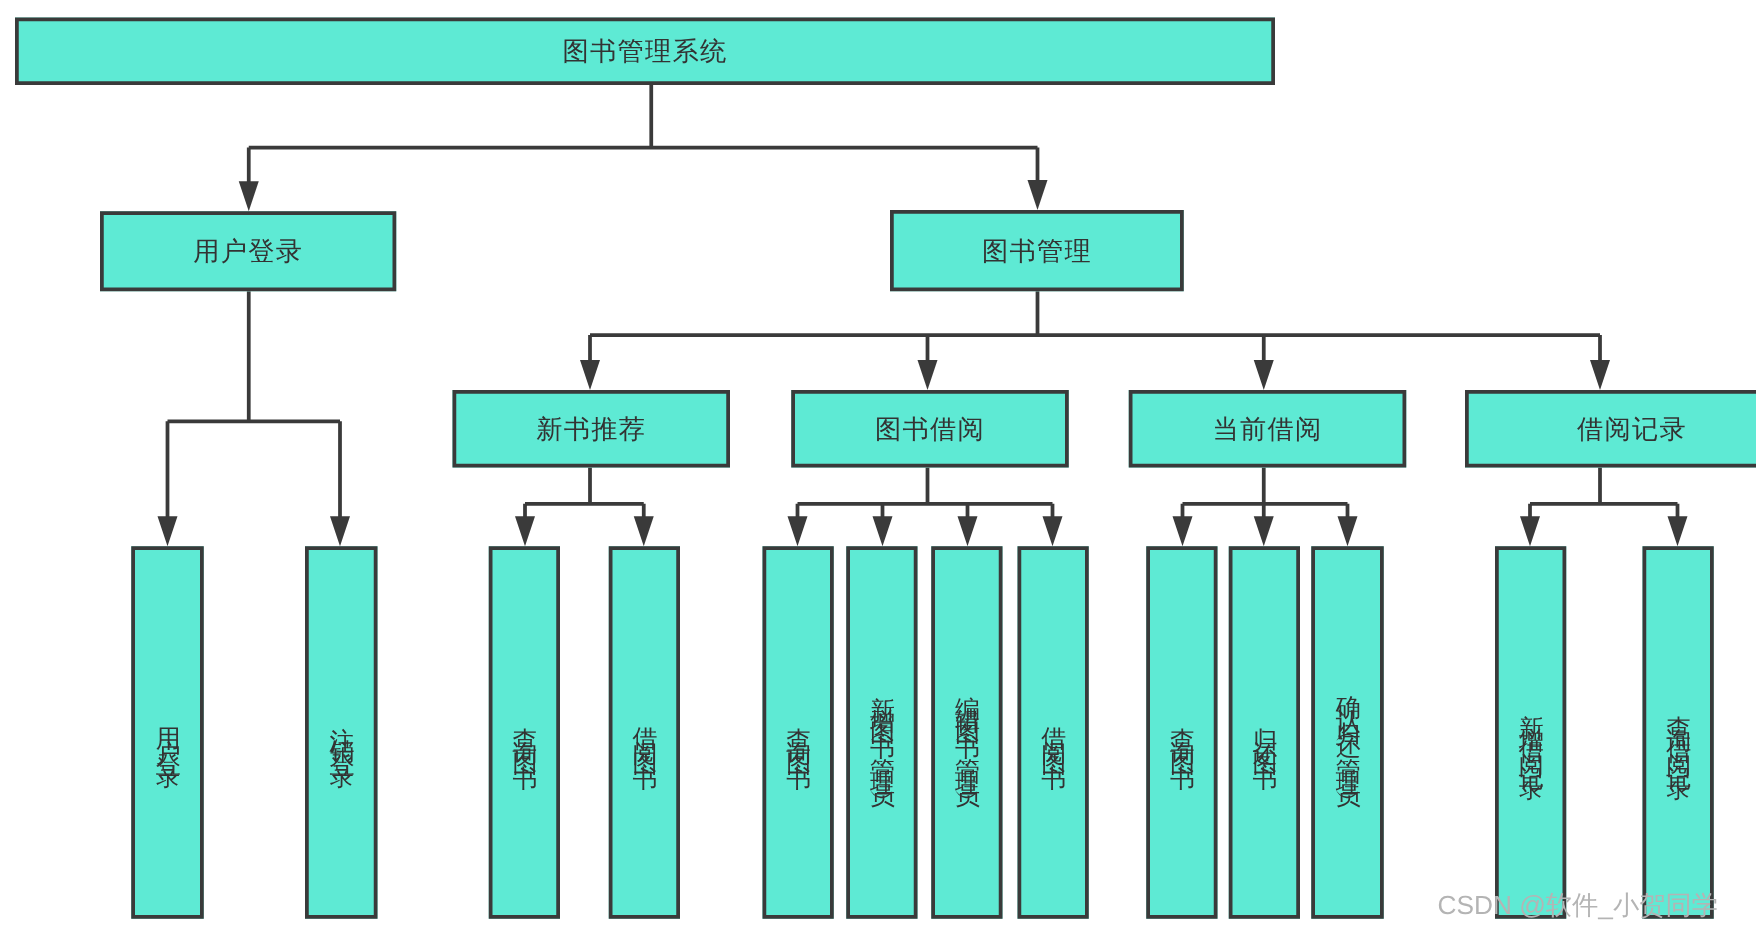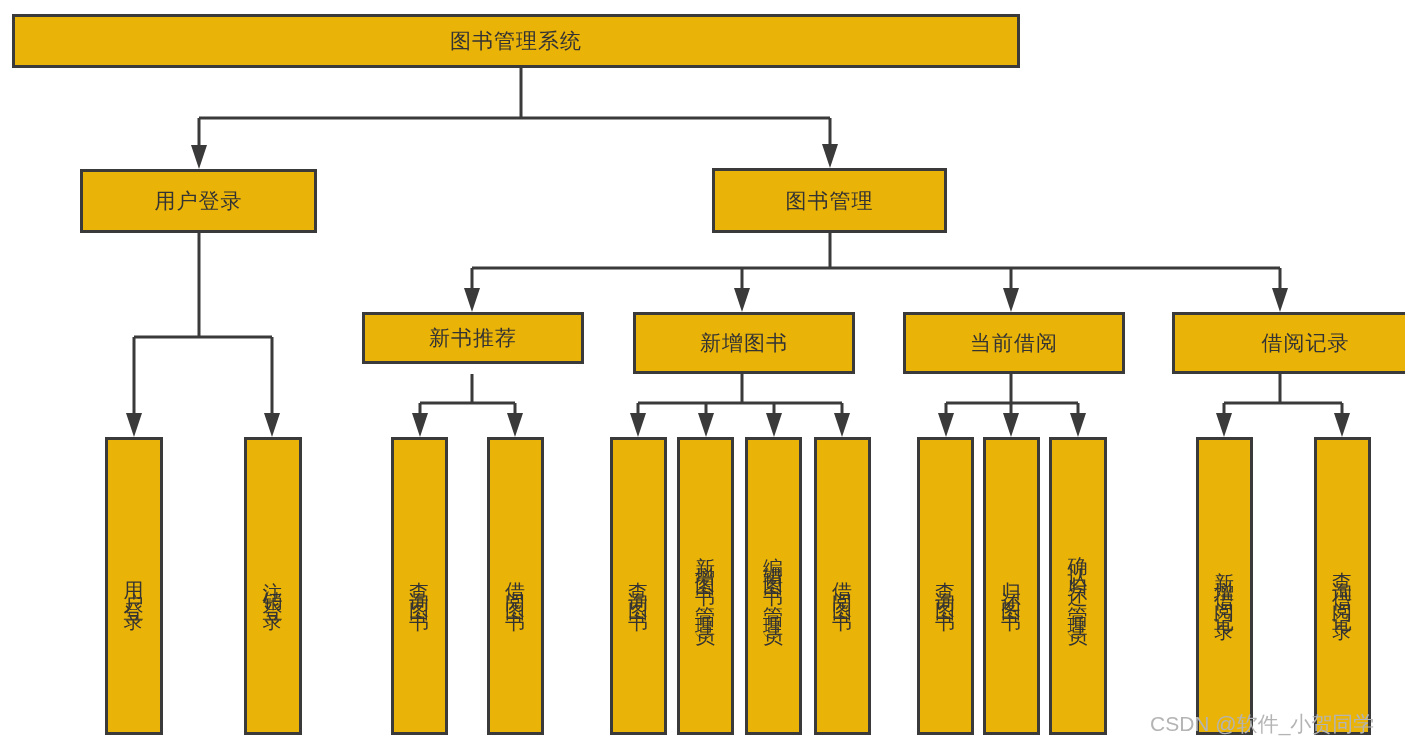--- a/index.html
+++ b/index.html
@@ -16,21 +16,21 @@
     position: absolute;
     left: 0; top: 0;
     width: 1405px; height: 747px;
     pointer-events: none;
   }
   .connectors path { stroke: #3a3a3a; stroke-width: 3; fill: none; }
   .connectors polygon { fill: #3a3a3a; stroke: none; }
   .node {
     position: absolute;
     box-sizing: border-box;
-    background: #eab308;
+    background: #5eead4;
     border: 3px solid #3a3a3a;
     display: flex;
     align-items: center;
     justify-content: center;
   }
   .node.h {
     font-size: 21px;
     letter-spacing: 1px;
     white-space: nowrap;
   }
@@ -92,22 +92,22 @@
     <path d="M1280 374 V403 M1224 403 H1342 M1224 403 V418 M1342 403 V418"></path>
     <polygon points="1216,413 1232,413 1224,437"></polygon>
     <polygon points="1334,413 1350,413 1342,437"></polygon>
   </svg>
 
   <div class="node h" style="left:12px; top:14px; width:1008px; height:54px;">图书管理系统</div>
 
   <div class="node h" style="left:80px; top:169px; width:237px; height:64px;">用户登录</div>
   <div class="node h" style="left:712px; top:168px; width:235px; height:65px;text-align:right;">图书管理</div>
 
-  <div class="node h" style="left:362px; top:312px; width:222px; height:52px;">新书推荐</div>
-  <div class="node h" style="left:633px; top:312px; width:222px; height:62px;">新增图书</div>
+  <div class="node h" style="left:362px; top:312px; width:222px; height:62px;">新书推荐</div>
+  <div class="node h" style="left:633px; top:312px; width:222px; height:62px;">图书借阅</div>
   <div class="node h" style="left:903px; top:312px; width:222px; height:62px;">当前借阅</div>
   <div class="node h" style="left:1172px; top:312px; width:267px; height:62px;">借阅记录</div>
 
   <div class="node v" style="left:105px; top:437px; width:58px; height:298px;">
     <span class="vtext">用户登录</span>
   </div>
   <div class="node v" style="left:244px; top:437px; width:58px; height:298px;">
     <span class="vtext">注销登录</span>
   </div>
 

